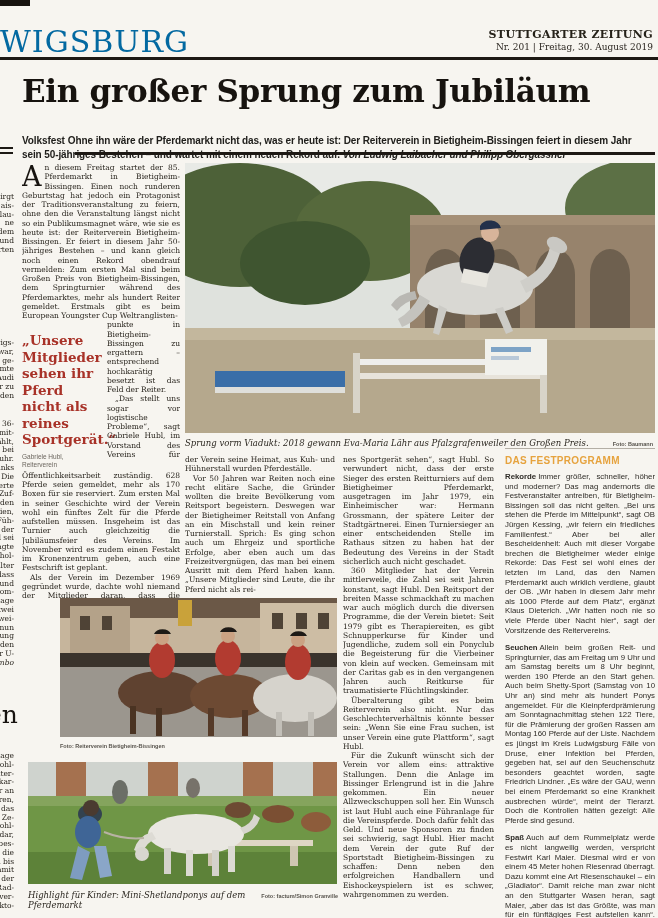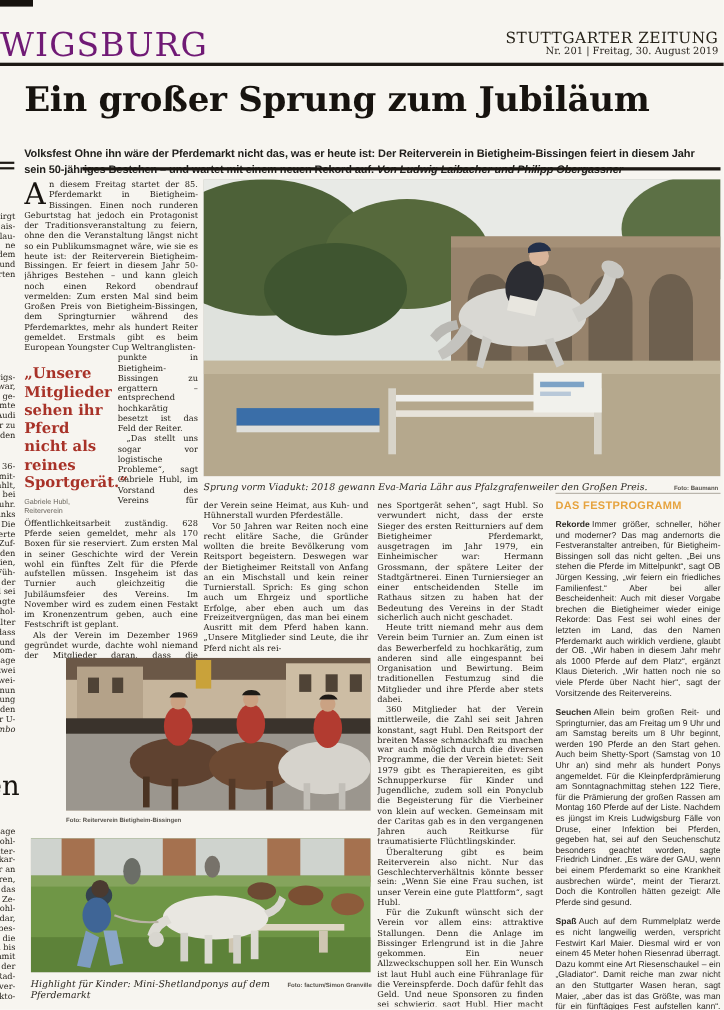--- a/index.html
+++ b/index.html
@@ -3,23 +3,23 @@
 <meta charset="utf-8">
 <style>
   html,body{margin:0;padding:0;}
   #page{
     position:relative; width:658px; height:918px; overflow:hidden;
     background:#f7f5f0; color:#262219;
     font-family:"DejaVu Serif","Liberation Serif",serif;
   }
   
   .corner-bar{position:absolute;left:0;top:0;width:30px;height:6px;background:#17130f;}
-  .kicker{position:absolute;left:0;top:24px;font-size:30px;letter-spacing:1px;color:#701a75;}
+  .kicker{position:absolute;left:0;top:24px;font-size:30px;letter-spacing:1px;color:#0369a1;}
   .mast-right{position:absolute;right:5px;top:29px;text-align:right;line-height:12px;}
-  .brand{font-weight:normal;font-size:14px;letter-spacing:.4px;}
+  .brand{font-weight:bold;font-size:11px;letter-spacing:.4px;}
   .issue{font-size:9px;color:#2b2620;}
   .top-rule{position:absolute;left:0;top:57px;width:658px;height:3px;background:#1d1914;}
   
   .headline{position:absolute;left:22px;top:52px;font-size:31px;letter-spacing:-.3px;color:#17130f;white-space:nowrap;}
   .standfirst{position:absolute;left:22px;top:124px;width:616px;
     font-family:"Liberation Sans",sans-serif;font-size:10px;line-height:13.5px;
     font-weight:bold;color:#21201d;letter-spacing:-.1px;}
   .standfirst .lead{margin-right:3px;}
   .standfirst .byline{font-style:italic;font-weight:bold;}
   .mid-rule{position:absolute;left:75px;top:152px;width:580px;height:3px;background:#1d1914;}
@@ -129,21 +129,20 @@
     <span class="cap-credit">Foto: Baumann</span>
   </div>
 
   <div class="bodycol" style="left:185px;top:455px;width:150px;height:141px;">
     <p>der Verein seine Heimat, aus Kuh- und Hühnerstall wurden Pferdeställe.</p>
     <p class="ind">Vor 50 Jahren war Reiten noch eine recht elitäre Sache, die Gründer wollten die breite Bevölkerung vom Reitsport begeistern. Deswegen war der Bietigheimer Reitstall von Anfang an ein Mischstall und kein reiner Turnierstall. Sprich: Es ging schon auch um Ehrgeiz und sportliche Erfolge, aber eben auch um das Freizeitvergnügen, das man bei einem Ausritt mit dem Pferd haben kann. „Unsere Mitglieder sind Leute, die ihr Pferd nicht als rei-</p>
   </div>
 
   <div class="bodycol" style="left:343px;top:455px;width:151px;height:460px;">
     <p>nes Sportgerät sehen“, sagt Hubl. So verwundert nicht, dass der erste Sieger des ersten Reitturniers auf dem Bietigheimer Pferdemarkt, ausgetragen im Jahr 1979, ein Einheimischer war: Hermann Grossmann, der spätere Leiter der Stadtgärtnerei. Einen Turniersieger an einer entscheidenden Stelle im Rathaus sitzen zu haben hat der Bedeutung des Vereins in der Stadt sicherlich auch nicht geschadet.</p>
-    <p class="ind">Heute tritt niemand mehr aus dem Verein beim Turnier an. Zum einen ist das Bewerberfeld zu hochkarätig, zum anderen sind alle eingespannt bei Organisation und Bewirtung. Beim traditionellen Festumzug sind die Mitglieder und ihre Pferde aber stets dabei.</p>
     <p class="ind">360 Mitglieder hat der Verein mittlerweile, die Zahl sei seit Jahren konstant, sagt Hubl. Den Reitsport der breiten Masse schmackhaft zu machen war auch möglich durch die diversen Programme, die der Verein bietet: Seit 1979 gibt es Therapiereiten, es gibt Schnupperkurse für Kinder und Jugendliche, zudem soll ein Ponyclub die Begeisterung für die Vierbeiner von klein auf wecken. Gemeinsam mit der Caritas gab es in den vergangenen Jahren auch Reitkurse für traumatisierte Flüchtlingskinder.</p>
     <p class="ind">Überalterung gibt es beim Reiterverein also nicht. Nur das Geschlechterverhältnis könnte besser sein: „Wenn Sie eine Frau suchen, ist unser Verein eine gute Plattform“, sagt Hubl.</p>
     <p class="ind">Für die Zukunft wünscht sich der Verein vor allem eins: attraktive Stallungen. Denn die Anlage im Bissinger Erlengrund ist in die Jahre gekommen. Ein neuer Allzweckschuppen soll her. Ein Wunsch ist laut Hubl auch eine Führanlage für die Vereinspferde. Doch dafür fehlt das Geld. Und neue Sponsoren zu finden sei schwierig, sagt Hubl. Hier macht dem Verein der gute Ruf der Sportstadt Bietigheim-Bissingen zu schaffen: Denn neben den erfolgreichen Handballern und Eishockeyspielern ist es schwer, wahrgenommen zu werden.</p>
   </div>
 
   <div class="sidebar">
     <div class="sidebar-rule"></div>
     <h2 class="sidebar-title">DAS FESTPROGRAMM</h2>
     <p><span class="sb-lead">Rekorde</span><span>Immer größer, schneller, höher und moderner? Das mag andernorts die Festveranstalter antreiben, für Bietigheim-Bissingen soll das nicht gelten. „Bei uns stehen die Pferde im Mittelpunkt“, sagt OB Jürgen Kessing, „wir feiern ein friedliches Familienfest.“ Aber bei aller Bescheidenheit: Auch mit dieser Vorgabe brechen die Bietigheimer wieder einige Rekorde: Das Fest sei wohl eines der letzten im Land, das den Namen Pferdemarkt auch wirklich verdiene, glaubt der OB. „Wir haben in diesem Jahr mehr als 1000 Pferde auf dem Platz“, ergänzt Klaus Dieterich. „Wir hatten noch nie so viele Pferde über Nacht hier“, sagt der Vorsitzende des Reitervereins.</span></p>
     <p><span class="sb-lead">Seuchen</span><span>Allein beim großen Reit- und Springturnier, das am Freitag um 9 Uhr und am Samstag bereits um 8 Uhr beginnt, werden 190 Pferde an den Start gehen. Auch beim Shetty-Sport (Samstag von 10 Uhr an) sind mehr als hundert Ponys angemeldet. Für die Kleinpferdprämierung am Sonntagnachmittag stehen 122 Tiere, für die Prämierung der großen Rassen am Montag 160 Pferde auf der Liste. Nachdem es jüngst im Kreis Ludwigsburg Fälle von Druse, einer Infektion bei Pferden, gegeben hat, sei auf den Seuchenschutz besonders geachtet worden, sagte Friedrich Lindner. „Es wäre der GAU, wenn bei einem Pferdemarkt so eine Krankheit ausbrechen würde“, meint der Tierarzt. Doch die Kontrollen hätten gezeigt: Alle Pferde sind gesund.</span></p>

